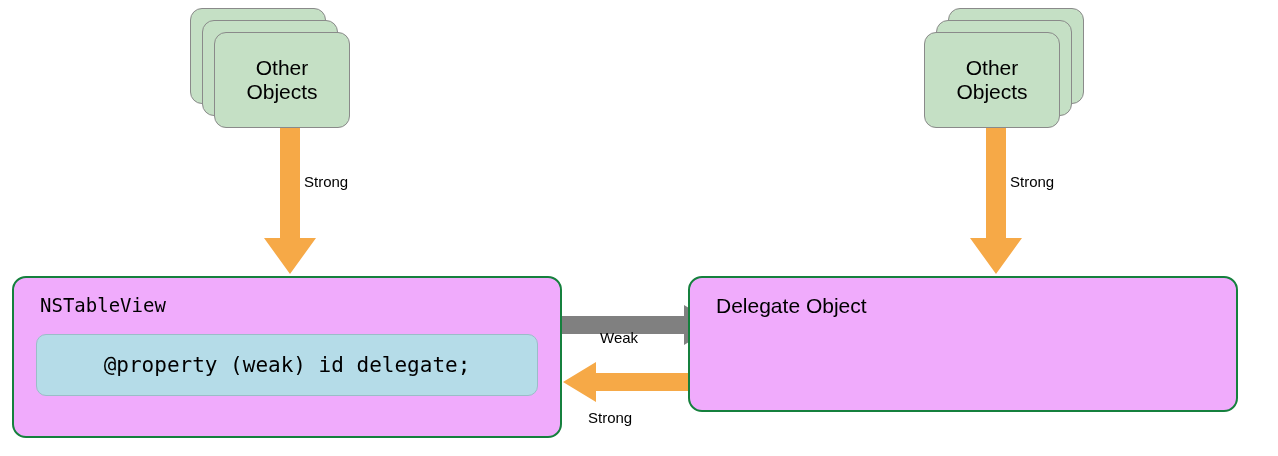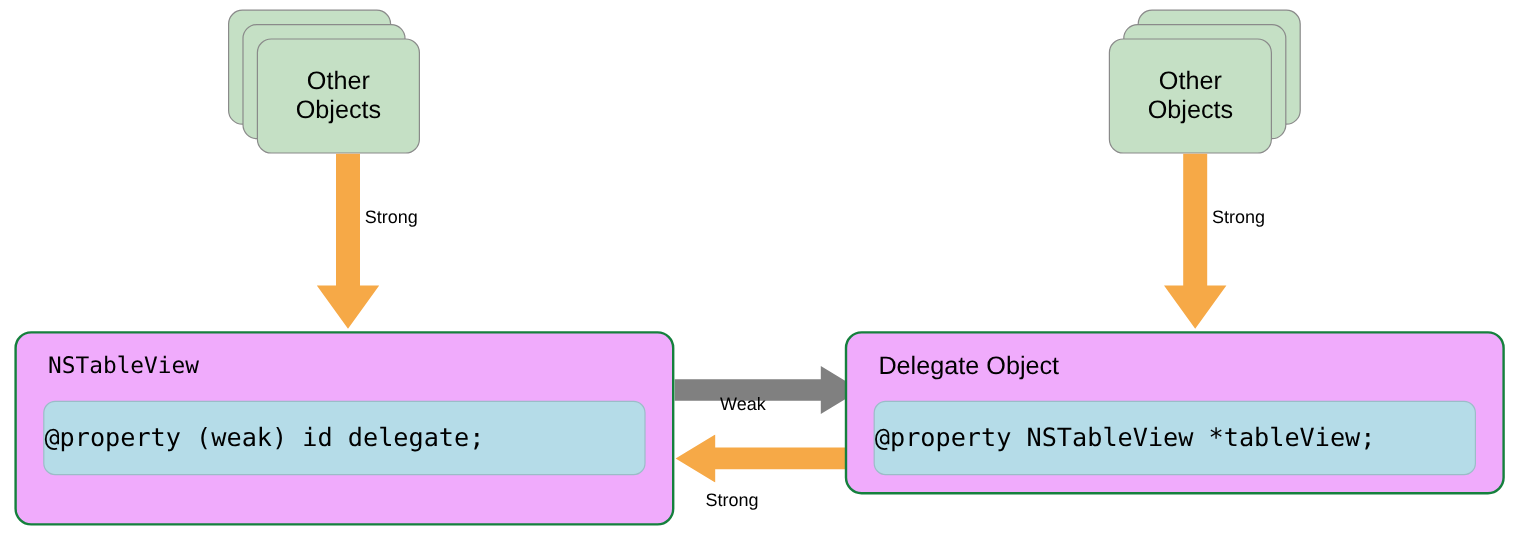--- a/index.html
+++ b/index.html
@@ -76,20 +76,21 @@
     left: 22px;
     right: 22px;
     top: 56px;
     height: 62px;
     box-sizing: border-box;
     background: #b5dce8;
     border: 1.5px solid #9bbdc8;
     border-radius: 10px;
     display: flex;
     align-items: center;
+    justify-content: center;
   }
   .codebox-text {
     font-family: "DejaVu Sans Mono", monospace;
     font-size: 21px;
     color: #000000;
     white-space: nowrap;
   }
 
   
   .arrow { position: absolute; }
@@ -154,20 +155,17 @@
   </div>
   <div class="arrow-label" style="left:588px; top:409px;">Strong</div>
 
   <div class="objbox" style="left:12px; top:276px; width:550px; height:162px;">
     <div class="objbox-title mono">NSTableView</div>
     <div class="codebox">
       <span class="codebox-text">@property (weak) id delegate;</span>
     </div>
   </div>
 
-  <div class="objbox" style="left:704px; top:276px; width:550px; height:136px;">
+  <div class="objbox" style="left:688px; top:276px; width:550px; height:136px;">
     <div class="objbox-title">Delegate Object</div>
-    <div class="codebox">
-      <span class="codebox-text">@property NSTableView *tableView;</span>
-    </div>
   </div>
 
 </div>
 
 </body></html>

